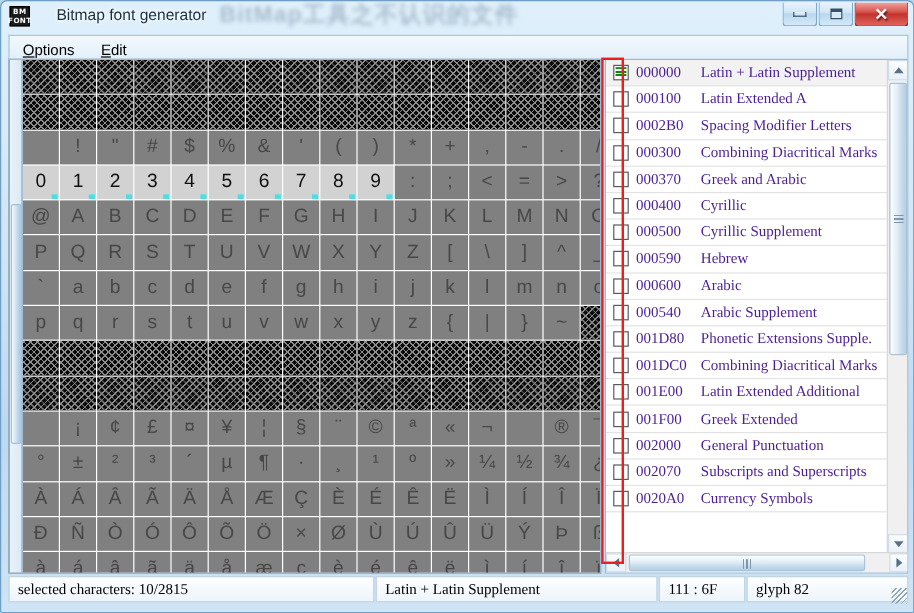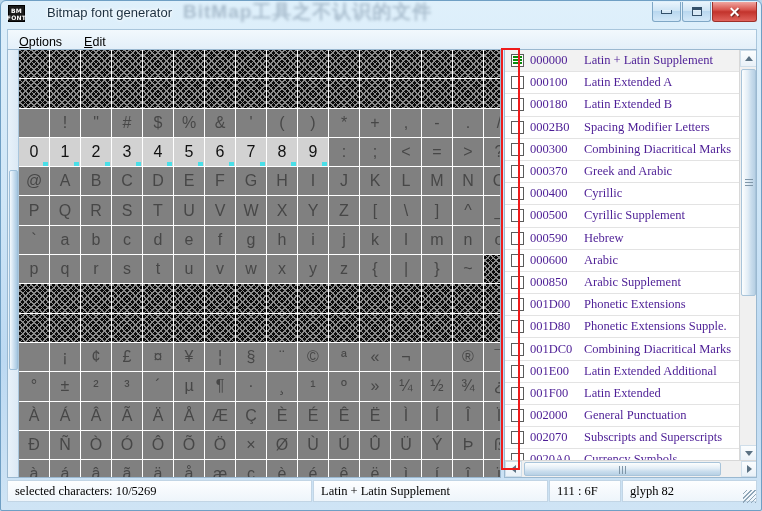--- a/index.html
+++ b/index.html
@@ -1027,25 +1027,20 @@
             <div class="lcode">000000</div>
             <div class="lname">Latin + Latin Supplement</div>
           </div>
           <div class="list-row">
             <div class="lcheck"></div>
             <div class="lcode">000100</div>
             <div class="lname">Latin Extended A</div>
           </div>
           <div class="list-row">
             <div class="lcheck"></div>
-            <div class="lcode">000180</div>
-            <div class="lname">Latin Extended B</div>
-          </div>
-          <div class="list-row">
-            <div class="lcheck"></div>
             <div class="lcode">0002B0</div>
             <div class="lname">Spacing Modifier Letters</div>
           </div>
           <div class="list-row">
             <div class="lcheck"></div>
             <div class="lcode">000300</div>
             <div class="lname">Combining Diacritical Marks</div>
           </div>
           <div class="list-row">
             <div class="lcheck"></div>
@@ -1067,47 +1062,42 @@
             <div class="lcode">000590</div>
             <div class="lname">Hebrew</div>
           </div>
           <div class="list-row">
             <div class="lcheck"></div>
             <div class="lcode">000600</div>
             <div class="lname">Arabic</div>
           </div>
           <div class="list-row">
             <div class="lcheck"></div>
-            <div class="lcode">000850</div>
+            <div class="lcode">000540</div>
             <div class="lname">Arabic Supplement</div>
-          </div>
-          <div class="list-row">
-            <div class="lcheck"></div>
-            <div class="lcode">001D00</div>
-            <div class="lname">Phonetic Extensions</div>
           </div>
           <div class="list-row">
             <div class="lcheck"></div>
             <div class="lcode">001D80</div>
             <div class="lname">Phonetic Extensions Supple.</div>
           </div>
           <div class="list-row">
             <div class="lcheck"></div>
             <div class="lcode">001DC0</div>
             <div class="lname">Combining Diacritical Marks</div>
           </div>
           <div class="list-row">
             <div class="lcheck"></div>
             <div class="lcode">001E00</div>
             <div class="lname">Latin Extended Additional</div>
           </div>
           <div class="list-row">
             <div class="lcheck"></div>
             <div class="lcode">001F00</div>
-            <div class="lname">Latin Extended</div>
+            <div class="lname">Greek Extended</div>
           </div>
           <div class="list-row">
             <div class="lcheck"></div>
             <div class="lcode">002000</div>
             <div class="lname">General Punctuation</div>
           </div>
           <div class="list-row">
             <div class="lcheck"></div>
             <div class="lcode">002070</div>
             <div class="lname">Subscripts and Superscripts</div>
@@ -1143,20 +1133,20 @@
         </div>
       </div>
     </div>
 
     <div class="wm" style="left:245px; top:432px;">https://blog.csdn.net/StackBox</div>
   </div>
 
   <div id="annotation-rect"></div>
 
   <div id="statusbar">
-    <div class="sb-panel" id="sb-0">selected characters: 10/5269</div>
+    <div class="sb-panel" id="sb-0">selected characters: 10/2815</div>
     <div class="sb-panel" id="sb-1">Latin + Latin Supplement</div>
     <div class="sb-panel" id="sb-2">111 : 6F</div>
     <div class="sb-panel" id="sb-3">glyph 82</div>
     <div id="sb-resize"></div>
   </div>
 
 </div>
 
 </body></html>

